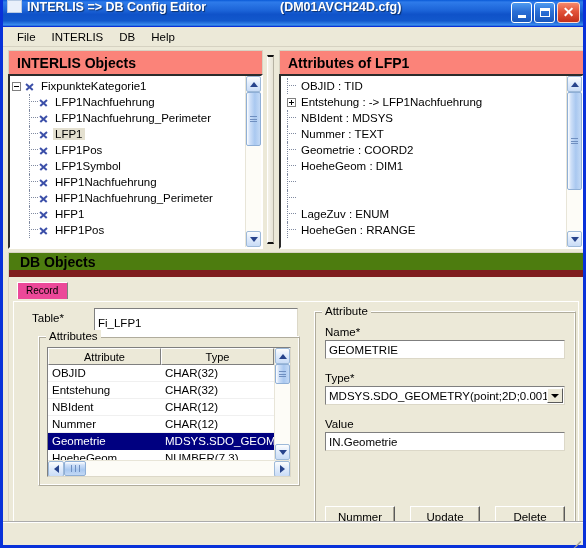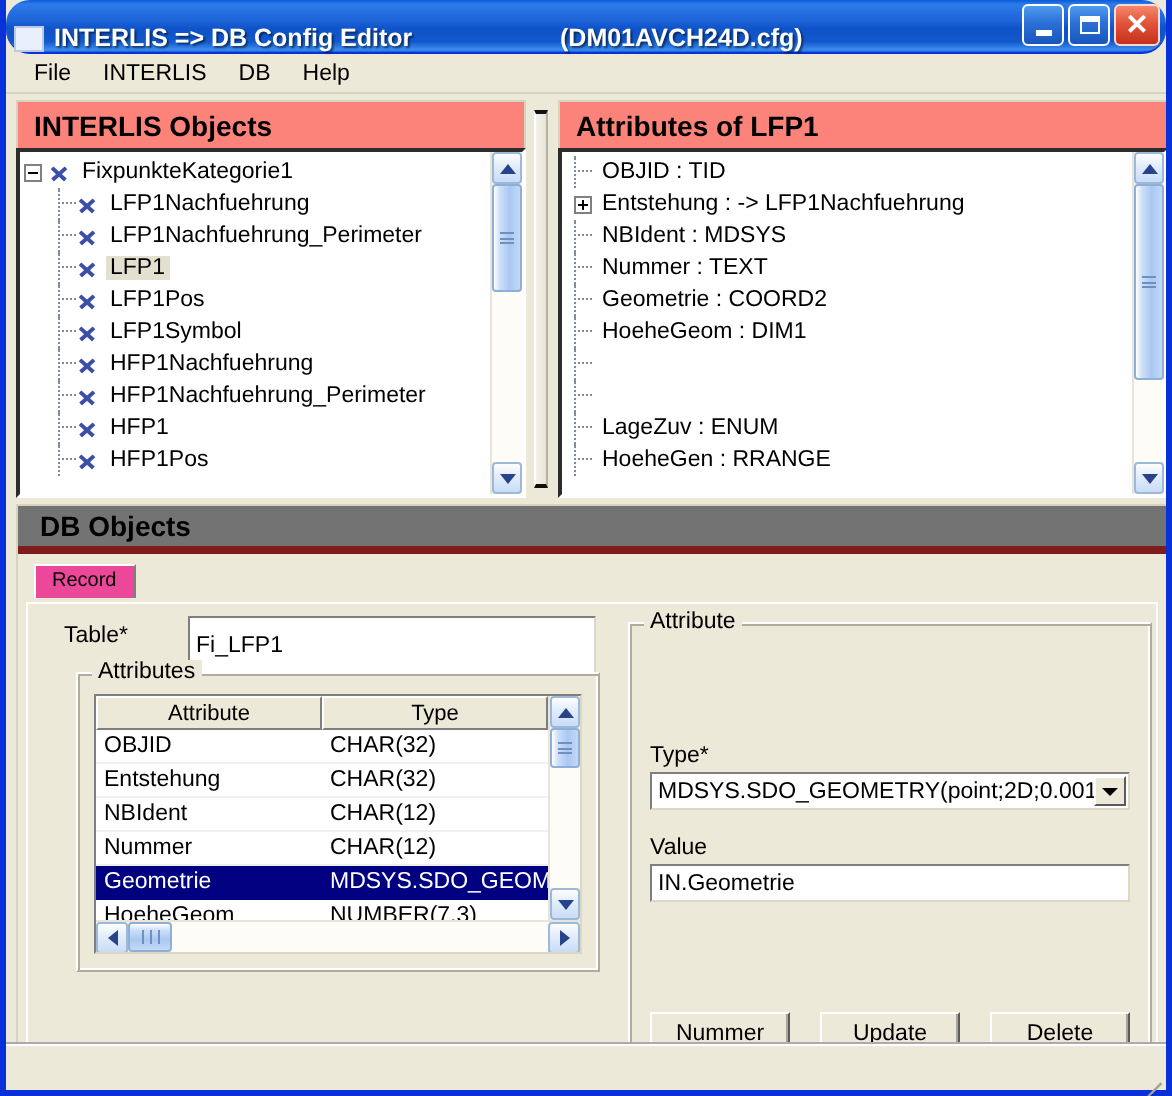--- a/index.html
+++ b/index.html
@@ -26,25 +26,24 @@
     background: #ece9d8;
     display: flex; flex-direction: column;
   }
 
   
   .titlebar {
     height: 27px; flex: 0 0 27px;
     background: linear-gradient(180deg,
         #0a5ad7 0%, #2e7bea 8%, #1c64d8 40%,
         #0f52c9 55%, #1258cc 80%, #3c8ef0 96%, #1a5cd0 100%);
-    display: flex; align-items: flex-end;
+    display: flex; align-items: flex-start;
     padding: 0 2px 0 4px;
     position: relative;
     border-bottom: 1px solid #0831d9;
-    border-radius: 12px;
   }
   .title-icon {
     width: 15px; height: 13px;
     background: #e9f0fb;
     border: 1px solid #b9cbe3;
     margin-right: 5px;
     flex: 0 0 auto;
   }
   .title-text {
     color: #fff;
@@ -264,23 +263,23 @@
 
   
   .db-region {
     position: absolute; left: 5px; top: 205px;
     width: 576px; height: 295px;
     border: 1px solid #d7d3c3;
     background: #ece9d8;
     display:flex; flex-direction:column;
   }
   .panel-header.purple {
-    background: #737373;
+    background: #4d7c0f;
     border: none;
-    border-bottom: 4px solid #7f1d1d;
+    border-bottom: 7px solid #7f1d1d;
     padding-left: 11px;
   }
   .tabstrip {
     height: 20px; flex:0 0 20px;
     position: relative;
     margin: 5px 4px 0 4px;
   }
   .tab {
     position:absolute; left:4px; top:0;
     padding: 2px 9px 3px 8px;
@@ -731,20 +730,24 @@
                 <div class="sb-btn hs-btn">
                   <div class="sb-arrow right"></div>
                 </div>
               </div>
             </div>
           </div>
 
           <div class="fs" id="attribute-fs">
             <div class="fs-legend">Attribute</div>
 
+            <div class="fld-wrap" style="top:14px">
+              <span class="fld-label">Name*</span>
+              <input class="fld" type="text" value="GEOMETRIE" style="">
+            </div>
 
             <div class="fld-wrap" style="top:60px">
               <span class="fld-label">Type*</span>
               <div class="combo">
                 <span>MDSYS.SDO_GEOMETRY(point;2D;0.001)</span>
                 <div class="combo-btn">
                   <div class="combo-arrow"></div>
                 </div>
               </div>
             </div>

